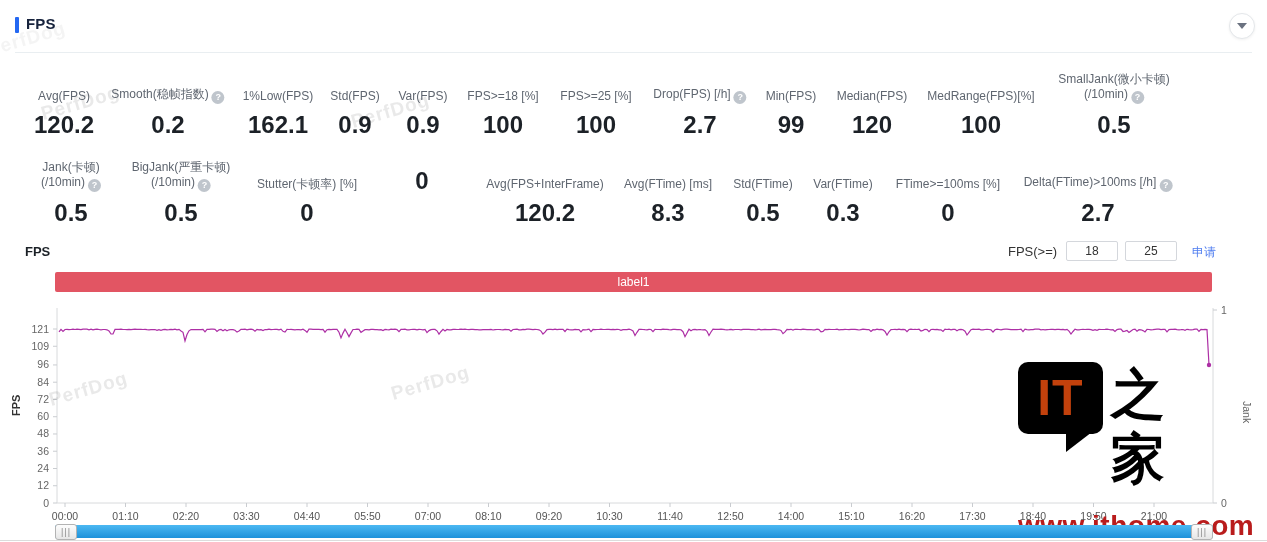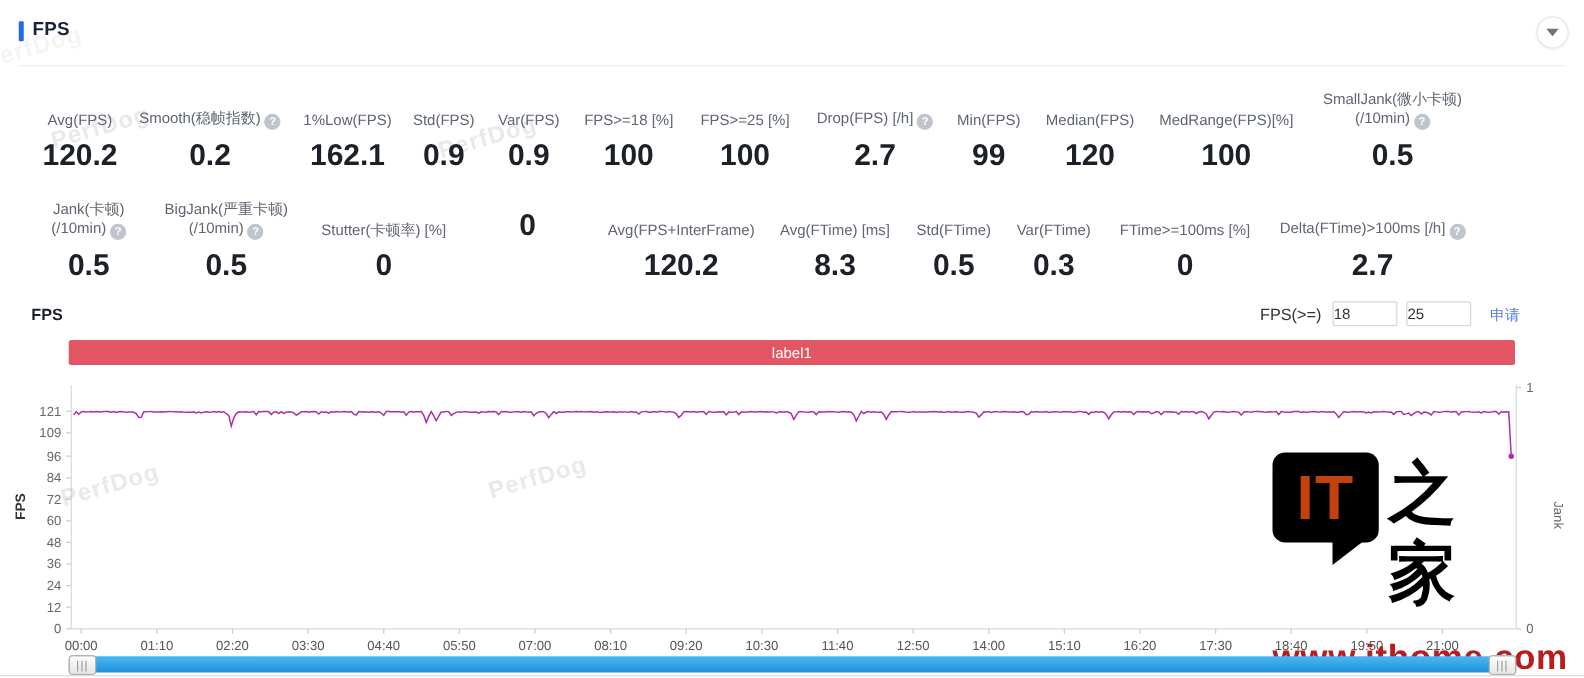--- a/index.html
+++ b/index.html
@@ -16,21 +16,21 @@
 
   
   .stat-col { position:absolute; transform:translateX(-50%); text-align:center; white-space:nowrap; }
   .stat-label { font-size:12px; color:#5f6670; line-height:15px; min-height:32px; display:flex; flex-direction:column; justify-content:flex-end; align-items:center; }
   .stat-value { font-size:24px; font-weight:bold; color:#1c2127; margin-top:7px; }
   .help-icon { display:inline-block; width:13px; height:13px; border-radius:50%; background:#bfc5cc; color:#fff; font-size:9px; font-weight:bold; line-height:13px; text-align:center; margin-left:3px; vertical-align:-2px; cursor:pointer; }
 
   
   .chart-sec-title { left:25px; top:244px; font-size:13px; font-weight:bold; color:#1c2127; }
   .thresh-label { left:1008px; top:244px; font-size:13px; color:#333; }
-  .thresh-input { position:absolute; top:241px; width:52px; height:20px; border:1px solid #d4d7dc; border-radius:2px; text-align:left; font-size:12px; color:#333; font-family:"Liberation Sans",sans-serif; background:#fff; }
+  .thresh-input { position:absolute; top:241px; width:52px; height:20px; border:1px solid #d4d7dc; border-radius:2px; text-align:center; font-size:12px; color:#333; font-family:"Liberation Sans",sans-serif; background:#fff; }
   .apply-link { left:1192px; top:244px; font-size:12px; color:#4f7df0; cursor:pointer; }
   .banner { left:55px; top:272px; width:1157px; height:20px; background:#e25563; border-radius:2px; display:flex; align-items:center; justify-content:center; }
   .banner span { color:#fff; font-size:12px; }
 
   svg text { font-family:"Liberation Sans","DejaVu Sans",sans-serif; }
 
   
   .wm { position:absolute; color:rgba(120,120,120,0.16); font-size:19px; font-weight:bold; transform:rotate(-16deg); pointer-events:none; letter-spacing:1px; }
   .ithome { left:1018px; top:362px; width:190px; pointer-events:none; }
   .ithome-row { display:flex; align-items:flex-start; }

